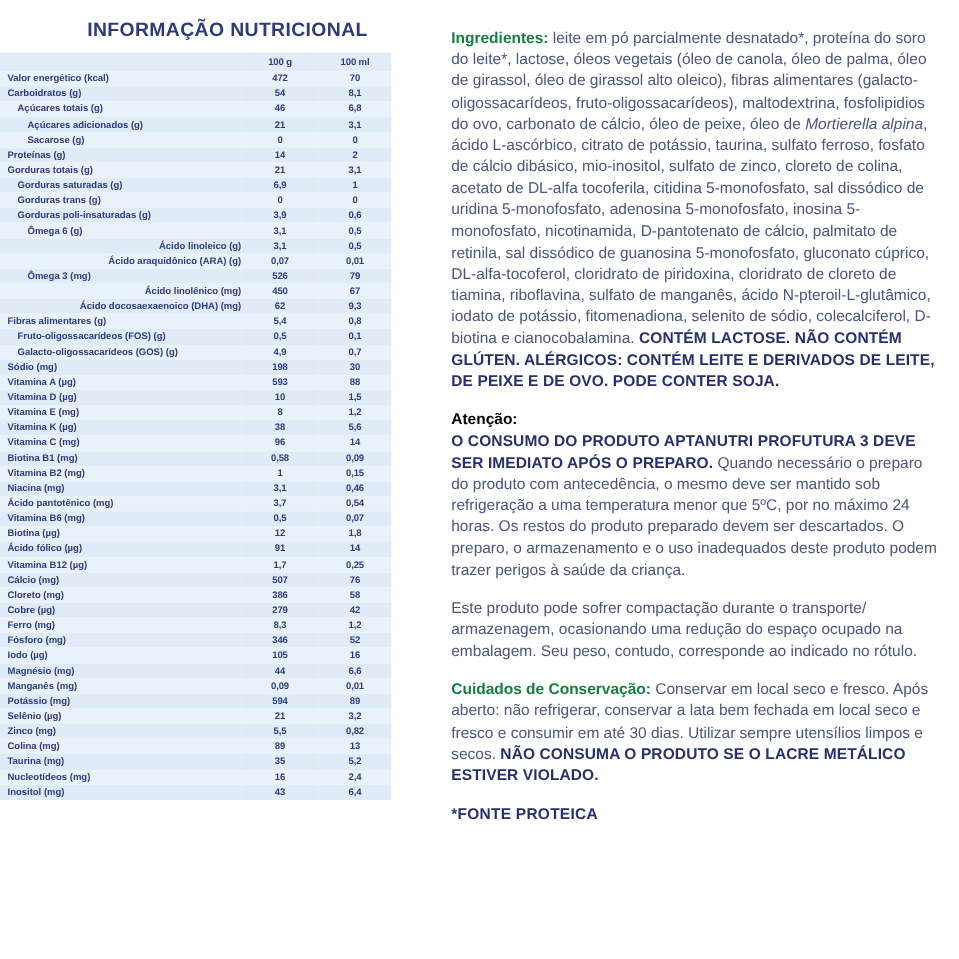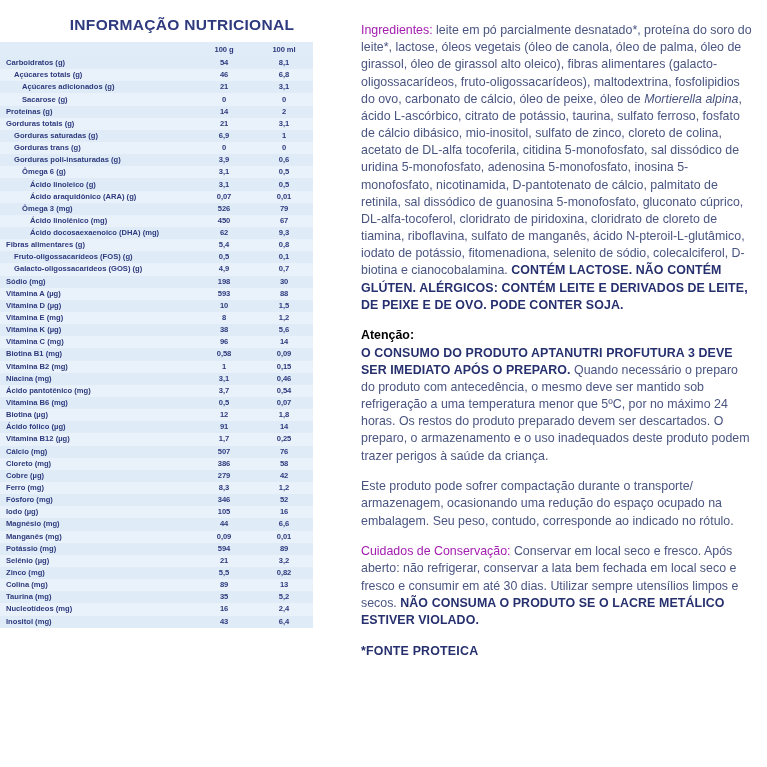--- a/index.html
+++ b/index.html
@@ -72,41 +72,41 @@
     letter-spacing: -0.1px;
   }
   .nutri-table th.h-val { padding-top: 4px; padding-bottom: 3px; }
   .nutri-table td.name {
     text-align: left;
     padding-left: 6px;
     white-space: nowrap;
   }
   .nutri-table td.name.lvl1 { padding-left: 14px; }
   .nutri-table td.name.lvl2 { padding-left: 22px; }
-  .nutri-table td.name.lvl3 { padding-left: 30px; }
+  .nutri-table td.name.lvl3 { padding-left: 30px; text-align: right; }
 
   .table-spacer { height: 17px; }
 
   
   .right-col {
     flex: 1 1 auto;
     padding: 22px 14px 0 6px;
     box-sizing: border-box;
     font-size: 12.4px;
     line-height: 1.385;
     color: #4a5580;
   }
   .right-col p {
     margin: 0 0 13.5px 0;
   }
   .right-col p:last-child { margin-bottom: 0; }
 
   .lead {
-    font-weight: normal;
-    color: #a21caf;
+    font-weight: bold;
+    color: #15803d;
   }
   .em-italic { font-style: italic; }
   .caps-bold {
     font-weight: bold;
     color: #26306e;
     letter-spacing: 0.1px;
   }
   .atencao-label {
     font-weight: bold;
     color: #000000;
@@ -132,20 +132,25 @@
           <col class="c-v2">
       </colgroup>
       <thead>
         <tr class="head">
           <th class="h-name"></th>
           <th class="h-val">100 g</th>
           <th class="h-val">100 ml</th>
         </tr>
       </thead>
       <tbody id="nutri-body">
+          <tr class="">
+            <td class="name lvl0">Valor energético (kcal)</td>
+            <td class="val">472</td>
+            <td class="val">70</td>
+          </tr>
           <tr class="alt">
             <td class="name lvl0">Carboidratos (g)</td>
             <td class="val">54</td>
             <td class="val">8,1</td>
           </tr>
           <tr class="">
             <td class="name lvl1">Açúcares totais (g)</td>
             <td class="val">46</td>
             <td class="val">6,8</td>
           </tr>

